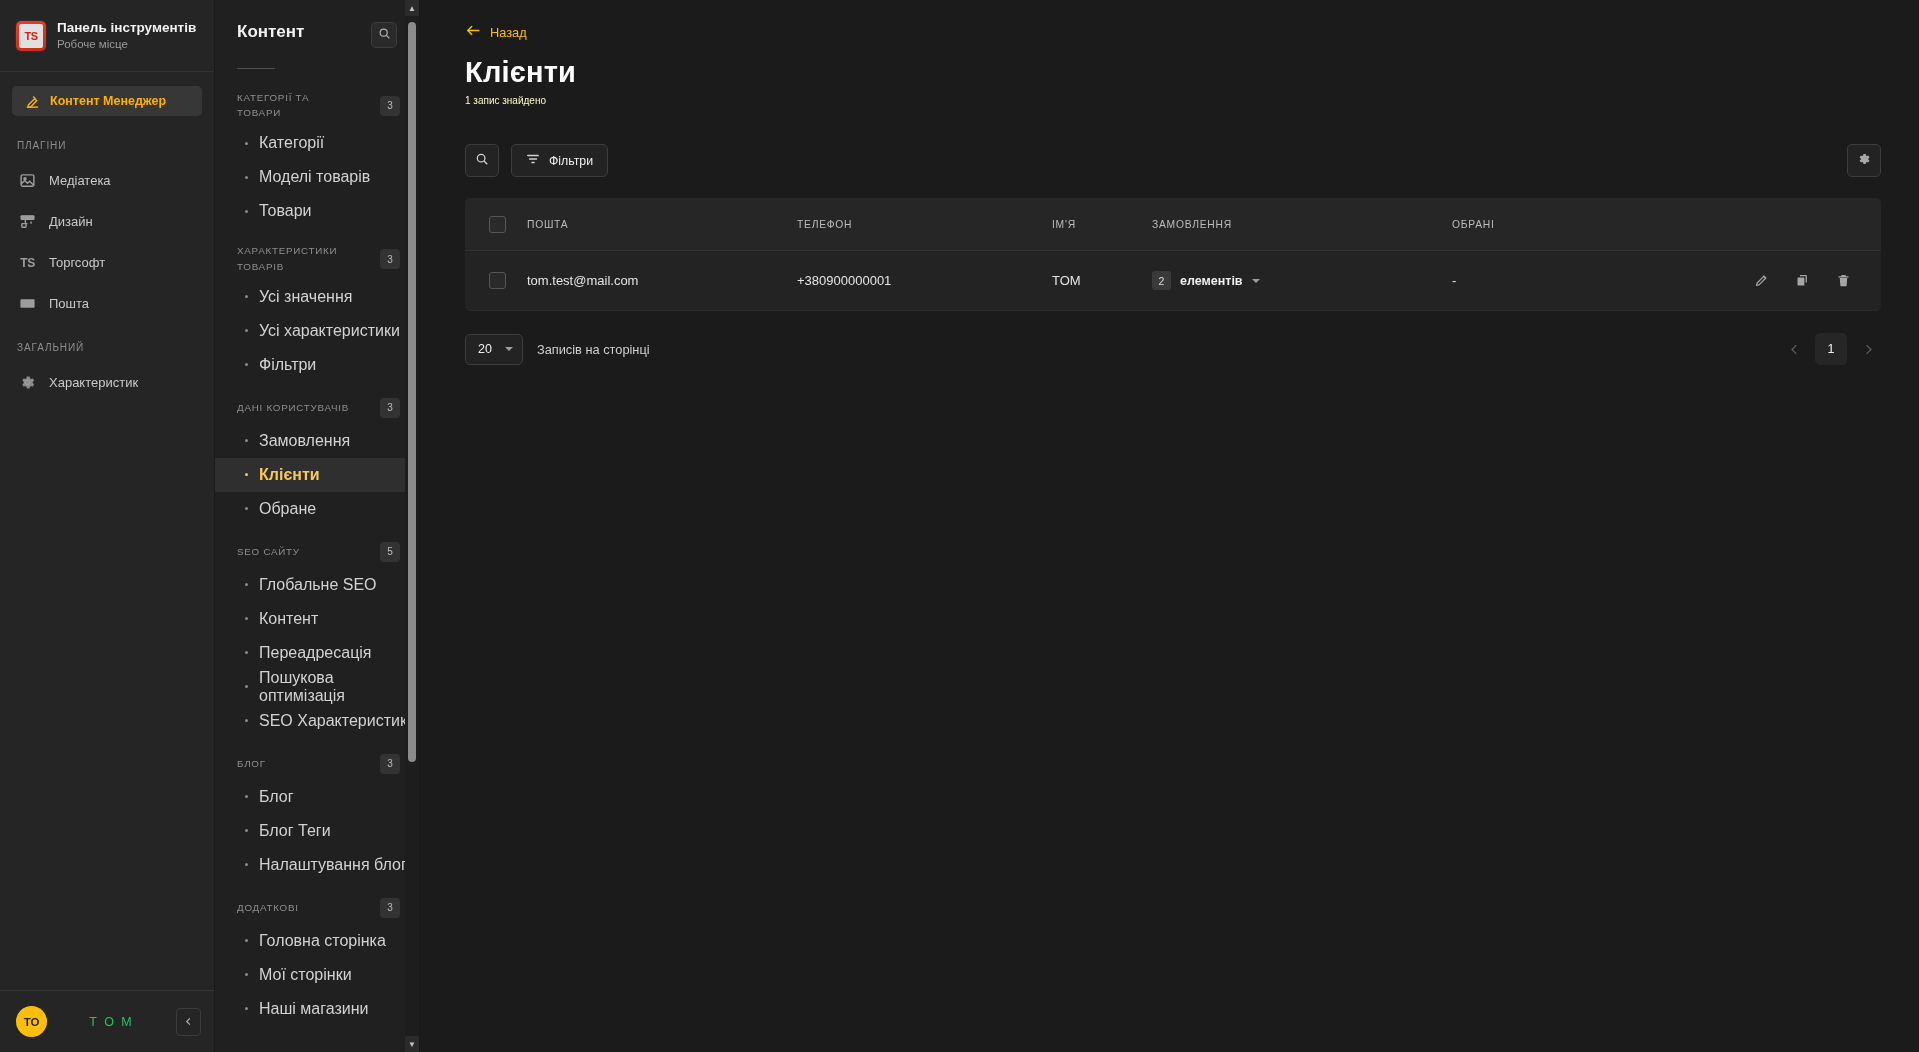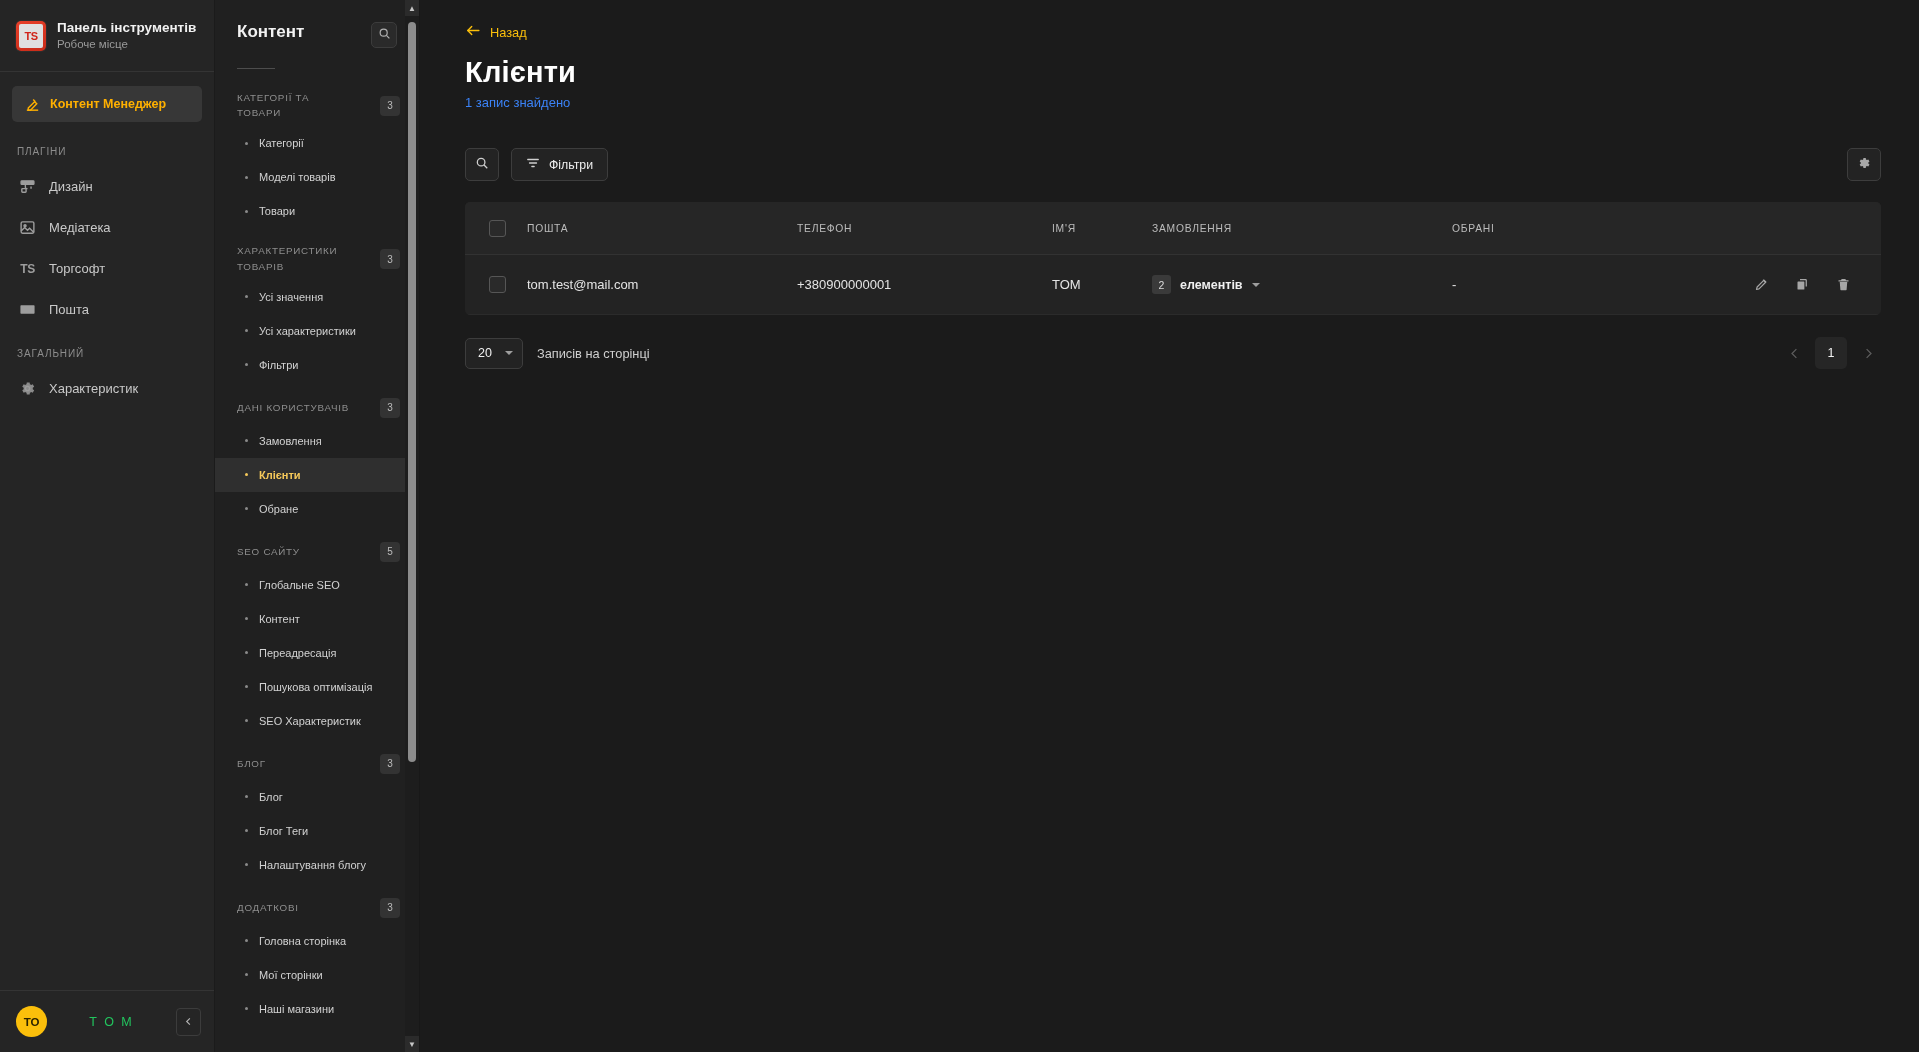--- a/index.html
+++ b/index.html
@@ -45,21 +45,21 @@
   .brand-text { display: flex; flex-direction: column; line-height: 1.25; }
   .brand-title { font-size: 13.5px; font-weight: bold; color: #f1f1f1; }
   .brand-sub { font-size: 11.5px; color: #9a9a9a; }
 
   .rail-body { flex: 1 1 auto; padding: 10px 0 0 0; overflow: hidden; }
 
   .cm-button {
     margin: 4px 12px 16px 12px;
     background: #373737;
     border-radius: 5px;
-    height: 36px;
+    height: 30px;
     display: flex; align-items: center; gap: 9px;
     padding: 0 12px;
     cursor: pointer;
   }
   .cm-button-label { color: #ffb000; font-size: 12.5px; font-weight: bold; }
 
   .rail-section-title {
     font-size: 10px; letter-spacing: 0.9px; color: #8d8d8d;
     text-transform: uppercase; padding: 8px 0 9px 17px; font-weight: normal;
   }
@@ -121,21 +121,21 @@
   }
   .nav-badge {
     min-width: 20px; height: 20px; border-radius: 4px; background: #333333;
     color: #bdbdbd; font-size: 10px;
     display: flex; align-items: center; justify-content: center; padding: 0 5px;
     flex: 0 0 auto; margin-top: 1px;
   }
   .nav-item {
     display: flex; align-items: center; gap: 11px;
     height: 34px; padding-left: 30px;
-    font-size: 11px; color: #d2d2d2; cursor: pointer; position: relative;
+    font-size: 16px; color: #d2d2d2; cursor: pointer; position: relative;
   }
   .nav-dot { width: 3px; height: 3px; border-radius: 50%; background: #8a8a8a; flex: 0 0 3px; }
   .nav-item.active { background: #2f2f2f; color: #f6c95a; font-weight: bold; }
   .nav-item.active .nav-dot { background: #f6c95a; }
   .nav-item.active::after {
     content: ""; position: absolute; right: 0; top: 0; bottom: 0; width: 3px; background: #fbbf0b;
   }
 
   .nav-scrollbar {
     position: absolute; top: 0; right: 0; width: 14px; height: 1052px;
@@ -152,21 +152,21 @@
   }
 
   
   .main { flex: 1 1 auto; height: 1052px; background: #1b1b1b; padding: 24px 38px 0 45px; overflow: hidden; }
   .back-link {
     display: flex; align-items: center; gap: 9px;
     color: #fbbf0b; font-size: 12.8px; cursor: pointer; width: fit-content;
   }
   .back-link svg { width: 16px; height: 13px; }
   .page-title { font-size: 29px; color: #ffffff; font-weight: bold; margin: 16px 0 6px 0; letter-spacing: 0.2px; }
-  .page-sub { font-size: 13px; color: #3b82f6; }
+  .page-sub { font-size: 10px; color: #fef9c3; }
 
   .toolbar { display: flex; align-items: center; margin-top: 38px; }
   .tool-btn {
     height: 33px; border: 1px solid #3d3d3d; border-radius: 5px; background: #232323;
     display: flex; align-items: center; justify-content: center; gap: 9px;
     color: #d0d0d0; cursor: pointer; padding: 0 14px;
   }
   .tool-btn.square { width: 34px; padding: 0; }
   .tool-btn svg { width: 14px; height: 14px; }
   .filter-label { font-size: 12.3px; color: #eeeeee; }
@@ -254,37 +254,37 @@
             </svg>
         </span>
         <span class="cm-button-label">Контент Менеджер</span>
       </div>
 
       <div>
         <div class="rail-section-title">ПЛАГІНИ</div>
         <div class="rail-item">
           <span class="rail-icon">
             <svg viewBox="0 0 24 24" fill="none" stroke="currentColor" stroke-width="2">
+                <rect x="3" y="4" width="18" height="16" rx="2"></rect>
+                <circle cx="8.5" cy="9.5" r="1.5" fill="currentColor"></circle>
+                <path d="M3 17l5-5 4 4 3-3 6 6"></path>
+              </svg>
+          </span>
+          <span>Медіатека</span>
+        </div>
+        <div class="rail-item">
+          <span class="rail-icon">
+            <svg viewBox="0 0 24 24" fill="none" stroke="currentColor" stroke-width="2">
                 <rect x="3" y="4" width="18" height="5" rx="1" fill="currentColor"></rect>
                 <path d="M9 9v4a2 2 0 0 0 2 2h1"></path>
                 <rect x="4" y="15" width="6" height="5" rx="1"></rect>
                 <path d="M17 12v3"></path>
               </svg>
           </span>
           <span>Дизайн</span>
-        </div>
-        <div class="rail-item">
-          <span class="rail-icon">
-            <svg viewBox="0 0 24 24" fill="none" stroke="currentColor" stroke-width="2">
-                <rect x="3" y="4" width="18" height="16" rx="2"></rect>
-                <circle cx="8.5" cy="9.5" r="1.5" fill="currentColor"></circle>
-                <path d="M3 17l5-5 4 4 3-3 6 6"></path>
-              </svg>
-          </span>
-          <span>Медіатека</span>
         </div>
         <div class="rail-item">
           <span class="rail-icon ts-mark">TS</span>
           <span>Торгсофт</span>
         </div>
         <div class="rail-item">
           <span class="rail-icon">
             <svg viewBox="0 0 24 24" fill="currentColor">
                 <path d="M3 6h18a1 1 0 0 1 1 1v10a1 1 0 0 1-1 1H3a1 1 0 0 1-1-1V7a1 1 0 0 1 1-1zm9 7L3.5 7h17L12 13z"></path>
               </svg>

